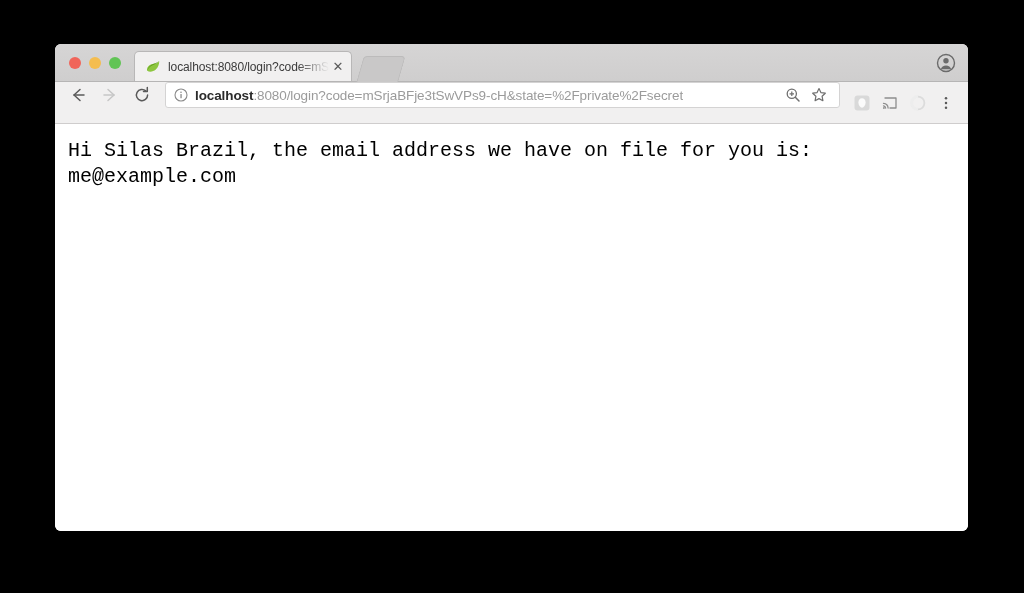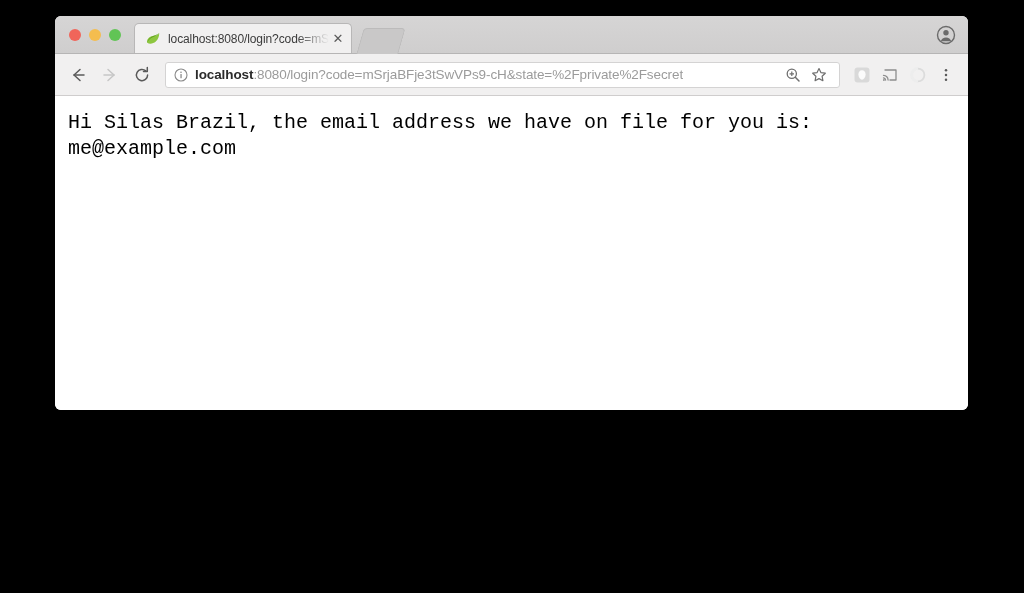--- a/index.html
+++ b/index.html
@@ -12,23 +12,23 @@
   }
   body {
     font-family: "Liberation Sans", sans-serif;
     -webkit-font-smoothing: antialiased;
   }
 
   
   .browser-window {
     position: absolute;
     left: 55px;
-    top: 16px;
+    top: 44px;
     width: 913px;
-    height: 394px;
+    height: 487px;
     background: #ffffff;
     border-radius: 6px;
     overflow: hidden;
     box-shadow: 0 2px 10px rgba(0,0,0,0.35);
   }
 
   
   .tabstrip {
     position: relative;
     height: 37px;
@@ -120,21 +120,20 @@
     cursor: pointer;
   }
 
   
   .toolbar {
     position: relative;
     height: 42px;
     background: #f1f0f0;
     border-bottom: 1px solid #cfcdcd;
     display: flex;
-    align-items: center;
     padding: 0 10px;
     box-sizing: border-box;
   }
   .navbtn {
     width: 26px;
     height: 26px;
     display: flex;
     align-items: center;
     justify-content: center;
     flex: 0 0 26px;

